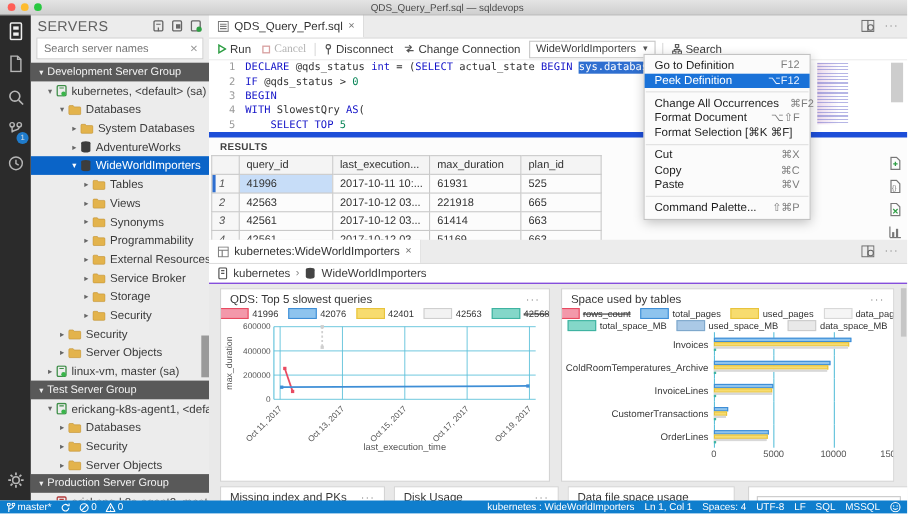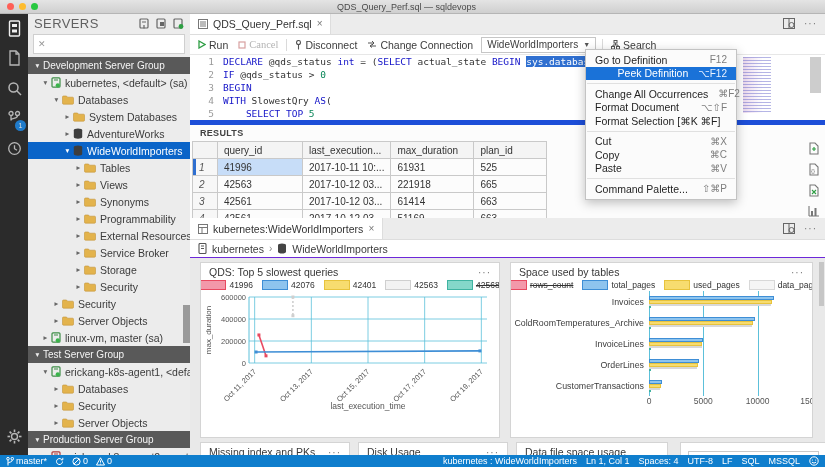--- a/index.html
+++ b/index.html
@@ -84,21 +84,21 @@
   .hbar{position:absolute;box-sizing:border-box;}
   .xaxis{position:relative;height:12px;margin-left:138px;font-size:8.5px;color:#555;}
   .xaxis span{position:absolute;transform:translateX(-50%);}
   .dash-thumb{position:absolute;right:1px;top:4px;width:5px;height:44px;background:#c6c6c6;}
   .searchpanel{padding:8px 7px;}
   .searchpanel input{width:100%;box-sizing:border-box;border:1px solid #c9c9c9;height:18px;font-size:9px;padding:0 4px;color:#333;font-family:"Liberation Sans",sans-serif;outline:0;}
   
   .cmenu{position:absolute;left:585px;top:49px;width:150px;background:#fbfbfb;border:1px solid #c3c3c3;box-shadow:0 3px 10px rgba(0,0,0,.25);z-index:10;padding:3px 0;}
   .mitem{display:flex;justify-content:space-between;align-items:center;height:13.5px;padding:0 9px;font-size:10.5px;color:#1f1f1f;white-space:nowrap;}
   .mitem .sc{color:#7d7d7d;margin-left:10px;font-size:10px;}
-  .mitem.active{background:#1a72d8;color:#fff;justify-content:flex-end;}
+  .mitem.active{background:#1a72d8;color:#fff;}
   .mitem.active .sc{color:#eaf2ff;}
   .mdiv{height:1px;background:#e0e0e0;margin:3px 1px;}
   
   .statusbar{position:absolute;left:0;top:455px;width:825px;height:12px;background:#0f7ecd;color:#fff;display:flex;align-items:center;font-size:9px;z-index:7;}
   .st-left{display:flex;align-items:center;gap:8px;padding-left:6px;flex:1;}
   .st-right{display:flex;align-items:center;gap:9px;padding-right:6px;}
   .stitem{display:inline-flex;align-items:center;gap:2px;}
   svg{display:block;}
 </style>
 </head>
@@ -183,20 +183,21 @@
           </span>
         <span>
             <svg width="11" height="11" viewBox="0 0 11 11">
               <rect x="1" y="1" width="8" height="9" rx="1" fill="none" stroke="#666" stroke-width="1.2"></rect>
               <circle cx="8" cy="8.5" r="2.4" fill="#2ea043"></circle>
             </svg>
           </span>
       </span>
     </div>
     <div class="sb-search">
+      <input placeholder="Search server names" style="">
       <span class="clr">✕</span>
     </div>
     <div class="tree" id="tree">
         <div class="trow group">
           <span class="arr">▾</span>
           <span class="lbl">Development Server Group</span>
         </div>
         <div class="trow" style="padding-left: 12px;">
           <span class="arr">▾</span>
           <span class="ticon">
@@ -680,20 +681,34 @@
                 </span>
                 <span class="lg">
                   <span class="box" style="background:#f7dc6f;border-color:#e8c33c"></span>
                   <span class="lbl">used_pages</span>
                 </span>
                 <span class="lg">
                   <span class="box" style="background:#f5f5f5;border-color:#d8d8d8"></span>
                   <span class="lbl">data_pages</span>
                 </span>
               </div>
+              <div class="lgrow">
+                <span class="lg">
+                  <span class="box" style="background:#84d7c9;border-color:#3fb3a1"></span>
+                  <span class="lbl">total_space_MB</span>
+                </span>
+                <span class="lg">
+                  <span class="box" style="background:#aac9e6;border-color:#7fa8cc"></span>
+                  <span class="lbl">used_space_MB</span>
+                </span>
+                <span class="lg">
+                  <span class="box" style="background:#e9e9e9;border-color:#cccccc"></span>
+                  <span class="lbl">data_space_MB</span>
+                </span>
+              </div>
               <div class="srow">
                 <span class="cat">Invoices</span>
                 <span class="barzone">
                   <span class="gline" style="left:0%"></span>
                   <span class="gline" style="left:33.33333333333333%"></span>
                   <span class="gline" style="left:66.66666666666666%"></span>
                   <span class="gline" style="left:100%"></span>
                   <span class="hbar" style="left:0;top:5px;height:4px;width:76.66666666666667%;background:#8ec4ee;border:1px solid #3e8ed6"></span>
                   <span class="hbar" style="left:0;top:9px;height:4px;width:75.33333333333333%;background:#f7dc6f;border:1px solid #e8c33c"></span>
                   <span class="hbar" style="left:0;top:13px;height:2px;width:74.66666666666667%;background:#f5f5f5;border:1px solid #d8d8d8"></span>
@@ -720,45 +735,45 @@
                   <span class="gline" style="left:33.33333333333333%"></span>
                   <span class="gline" style="left:66.66666666666666%"></span>
                   <span class="gline" style="left:100%"></span>
                   <span class="hbar" style="left:0;top:5px;height:4px;width:33.33333333333333%;background:#8ec4ee;border:1px solid #3e8ed6"></span>
                   <span class="hbar" style="left:0;top:9px;height:4px;width:32.666666666666664%;background:#f7dc6f;border:1px solid #e8c33c"></span>
                   <span class="hbar" style="left:0;top:13px;height:2px;width:32.33333333333333%;background:#f5f5f5;border:1px solid #d8d8d8"></span>
                   <span class="hbar" style="left:0;top:15px;height:2px;width:0.4%;background:#84d7c9;border:1px solid #3fb3a1"></span>
                 </span>
               </div>
               <div class="srow">
+                <span class="cat">CustomerTransactions</span>
+                <span class="barzone">
+                  <span class="gline" style="left:0%"></span>
+                  <span class="gline" style="left:33.33333333333333%"></span>
+                  <span class="gline" style="left:66.66666666666666%"></span>
+                  <span class="gline" style="left:100%"></span>
+                  <span class="hbar" style="left:0;top:5px;height:4px;width:8%;background:#8ec4ee;border:1px solid #3e8ed6"></span>
+                  <span class="hbar" style="left:0;top:9px;height:4px;width:7.166666666666667%;background:#f7dc6f;border:1px solid #e8c33c"></span>
+                  <span class="hbar" style="left:0;top:13px;height:2px;width:6.933333333333333%;background:#f5f5f5;border:1px solid #d8d8d8"></span>
+                  <span class="hbar" style="left:0;top:15px;height:2px;width:0.4%;background:#84d7c9;border:1px solid #3fb3a1"></span>
+                </span>
+              </div>
+              <div class="srow">
                 <span class="cat">OrderLines</span>
                 <span class="barzone">
                   <span class="gline" style="left:0%"></span>
                   <span class="gline" style="left:33.33333333333333%"></span>
                   <span class="gline" style="left:66.66666666666666%"></span>
                   <span class="gline" style="left:100%"></span>
                   <span class="hbar" style="left:0;top:5px;height:4px;width:30.666666666666664%;background:#8ec4ee;border:1px solid #3e8ed6"></span>
                   <span class="hbar" style="left:0;top:9px;height:4px;width:30%;background:#f7dc6f;border:1px solid #e8c33c"></span>
                   <span class="hbar" style="left:0;top:13px;height:2px;width:29.666666666666668%;background:#f5f5f5;border:1px solid #d8d8d8"></span>
                   <span class="hbar" style="left:0;top:15px;height:2px;width:0.4%;background:#84d7c9;border:1px solid #3fb3a1"></span>
                 </span>
               </div>
-              <div class="srow">
-                <span class="cat">CustomerTransactions</span>
-                <span class="barzone">
-                  <span class="gline" style="left:0%"></span>
-                  <span class="gline" style="left:33.33333333333333%"></span>
-                  <span class="gline" style="left:66.66666666666666%"></span>
-                  <span class="gline" style="left:100%"></span>
-                  <span class="hbar" style="left:0;top:5px;height:4px;width:8%;background:#8ec4ee;border:1px solid #3e8ed6"></span>
-                  <span class="hbar" style="left:0;top:9px;height:4px;width:7.166666666666667%;background:#f7dc6f;border:1px solid #e8c33c"></span>
-                  <span class="hbar" style="left:0;top:13px;height:2px;width:6.933333333333333%;background:#f5f5f5;border:1px solid #d8d8d8"></span>
-                  <span class="hbar" style="left:0;top:15px;height:2px;width:0.4%;background:#84d7c9;border:1px solid #3fb3a1"></span>
-                </span>
-              </div>
               <div class="xaxis">
                 <span style="left:0%">0</span>
                 <span style="left:33.33333333333333%">5000</span>
                 <span style="left:66.66666666666666%">10000</span>
                 <span style="left:100%">15000</span>
               </div>
             </div>
         </div>
         <div class="panel" style="left:10px;top:184px;width:148px;height:70px;">
           <div class="ptitle">

